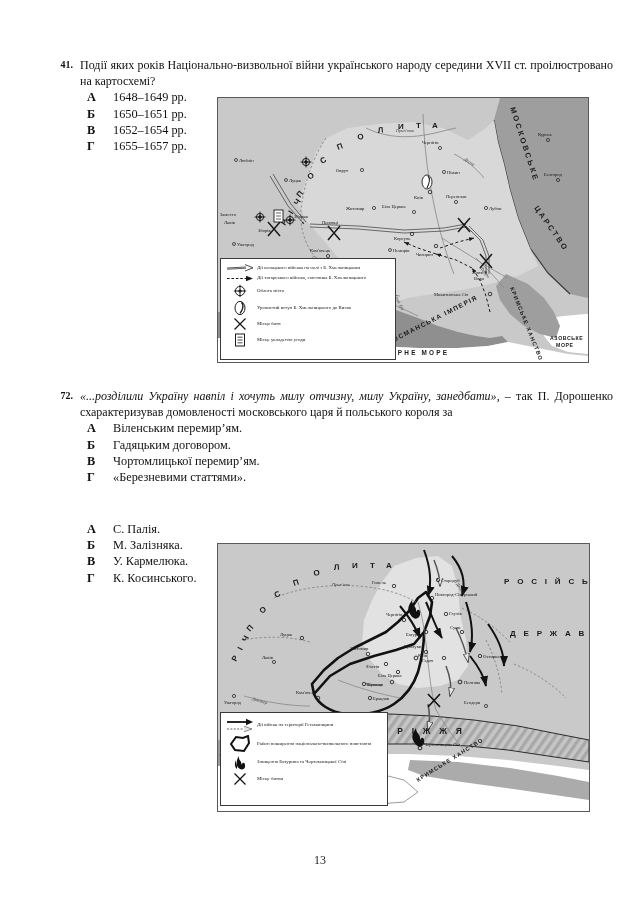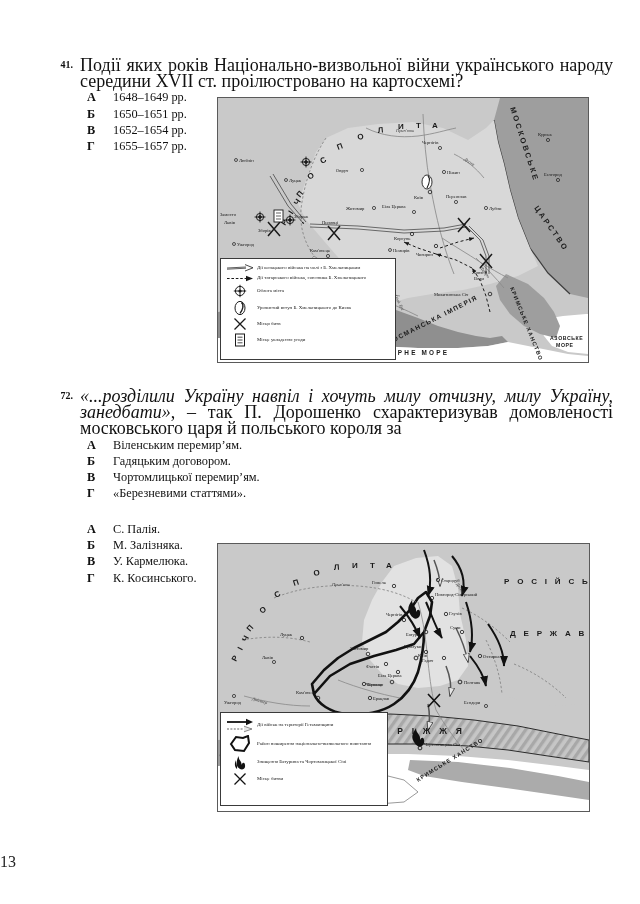--- a/index.html
+++ b/index.html
@@ -36,21 +36,21 @@
     font-weight: bold;
     font-size: 10px;
     line-height: 16.2px;
     width: 23px;
     flex: 0 0 23px;
     text-align: right;
     padding-right: 7px;
     box-sizing: border-box;
   }
   .q-stem {
-    font-size: 18px;
+    font-size: 12px;
     line-height: 16.2px;
     flex: 1 1 auto;
     text-align: justify;
     text-justify: inter-word;
   }
   .q-stem .ital {
     font-style: italic;
   }
   .options {
     margin-top: 0px;
@@ -113,22 +113,22 @@
     color: #1a1a1a;
     padding-left: 2px;
   }
 
   
   .pagenum {
     position: absolute;
     left: 0;
     top: 853px;
     width: 640px;
-    text-align: left;
-    font-size: 16px;
+    text-align: center;
+    font-size: 12px;
     color: #222;
   }
 </style>
 </head>
 <body>
 
 <div class="page">
 
   <div class="question" style="top:57px;">
     <div class="q-head">

